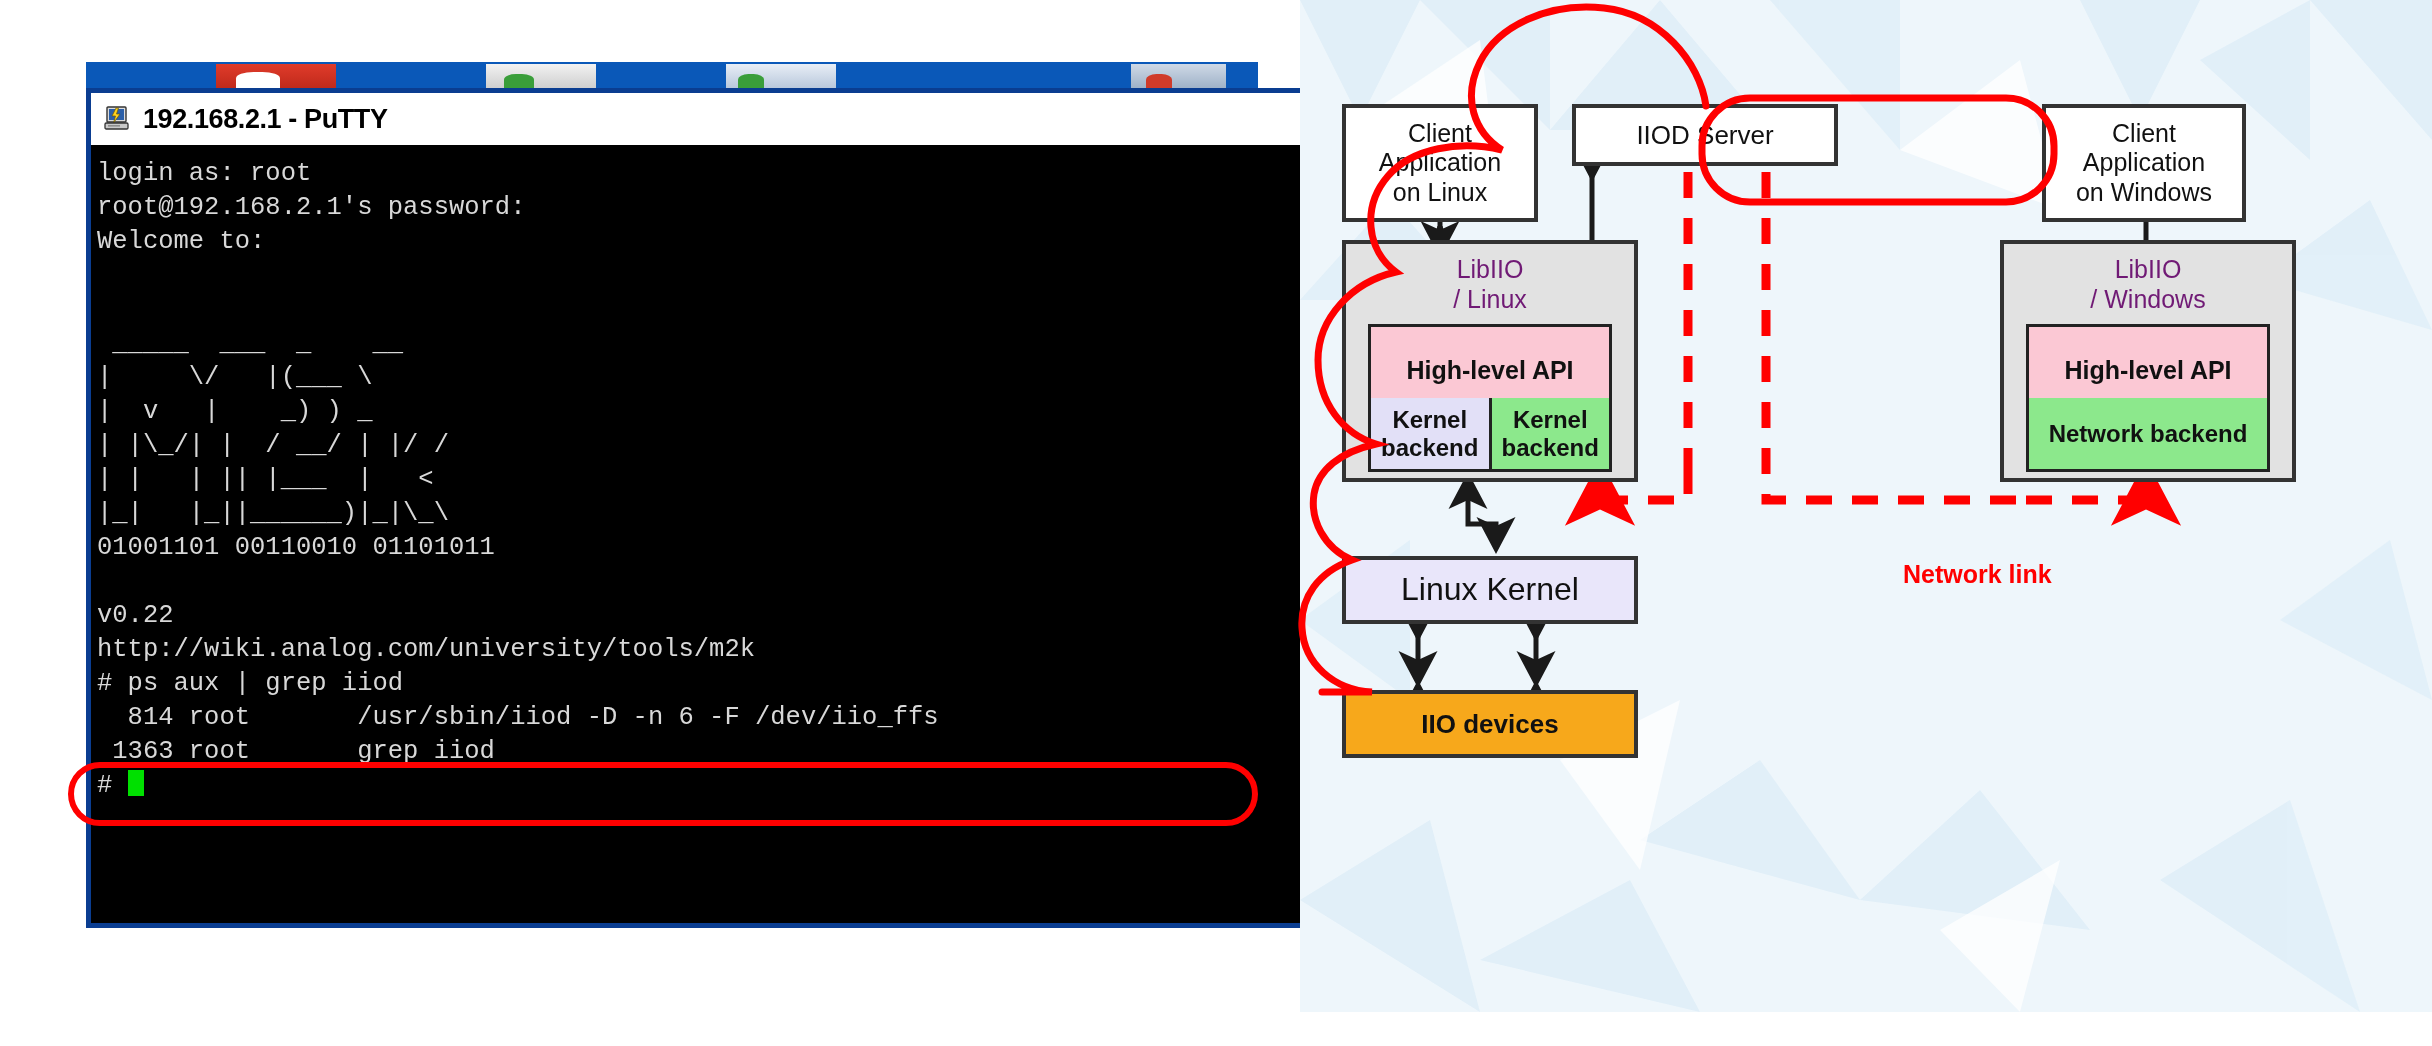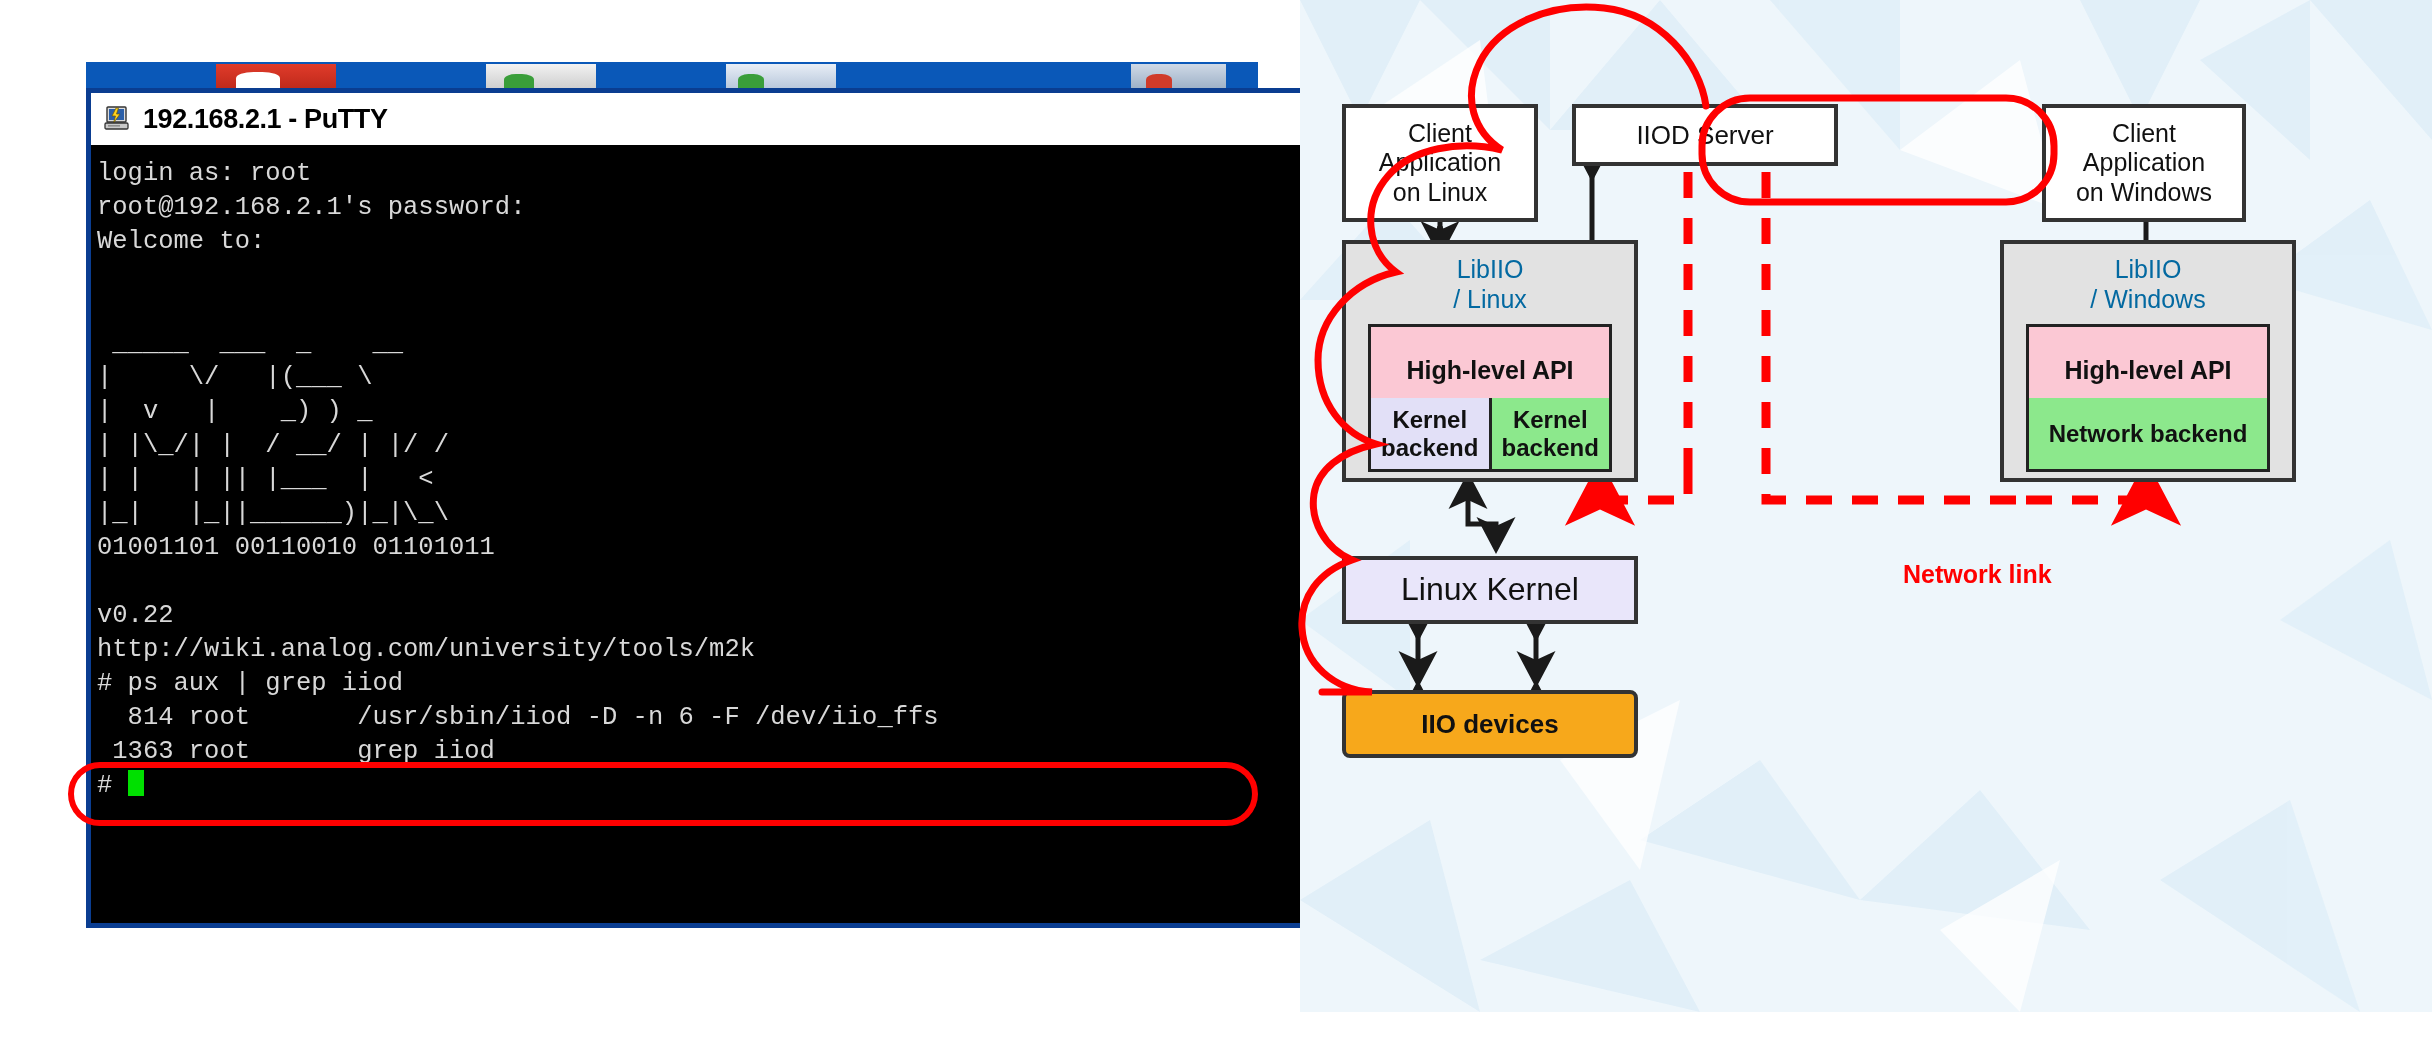--- a/index.html
+++ b/index.html
@@ -115,21 +115,21 @@
   #client-windows { left: 742px; top: 104px; width: 204px; height: 118px; font-size: 25px; font-weight: 400;}
 
   
   .libiio-outer {
     position: absolute; border: 4px solid #333; background: #e2e2e2;
   }
   #libiio-linux   { left: 42px;  top: 240px; width: 296px; height: 242px; }
   #libiio-windows { left: 700px; top: 240px; width: 296px; height: 242px; }
   .libiio-label {
     position: absolute; top: 10px; left: 0; right: 0;
-    text-align: center; font-size: 25px; color: #0369a1; line-height: 1.2;
+    text-align: center; font-size: 25px; color: #701a75; line-height: 1.2;
   }
   .api-box {
     position: absolute; left: 22px; right: 22px; top: 80px; height: 92px;
     background: #fbc8d4; border: 3px solid #222;
     display: flex; align-items: center; justify-content: center;
     font-size: 25px; font-weight: 700; color: #111;
   }
   .backend-row {
     position: absolute; left: 22px; right: 22px; top: 154px; height: 74px;
     display: flex;
@@ -141,21 +141,21 @@
     line-height: 1.15;
   }
   .backend.local { background: #e2e0f7; border-right: none; }
   .backend.net   { background: #8ce88c; }
   .backend.net.full { flex: 1 1 100%; border-right: 3px solid #222; }
 
   
   #linux-kernel { left: 42px; top: 556px; width: 296px; height: 68px;
       background: #e9e6fa; font-size: 32px; font-weight: 400; }
   #iio-devices  { left: 42px; top: 690px; width: 296px; height: 68px;
-      background: #f7a81b; font-size: 26px; font-weight: 700; border-radius: 8px; }
+      background: #f7a81b; font-size: 26px; font-weight: 700; }
 
   #network-link-label {
     position: absolute; left: 586px; top: 560px;
     font-size: 25px; font-weight: 700; color: #ff0000;
     white-space: nowrap;
     margin-left: 17px;
   }
 
   svg.overlay { position: absolute; left: 0; top: 0; width: 100%; height: 100%; pointer-events: none; }
 </style>

